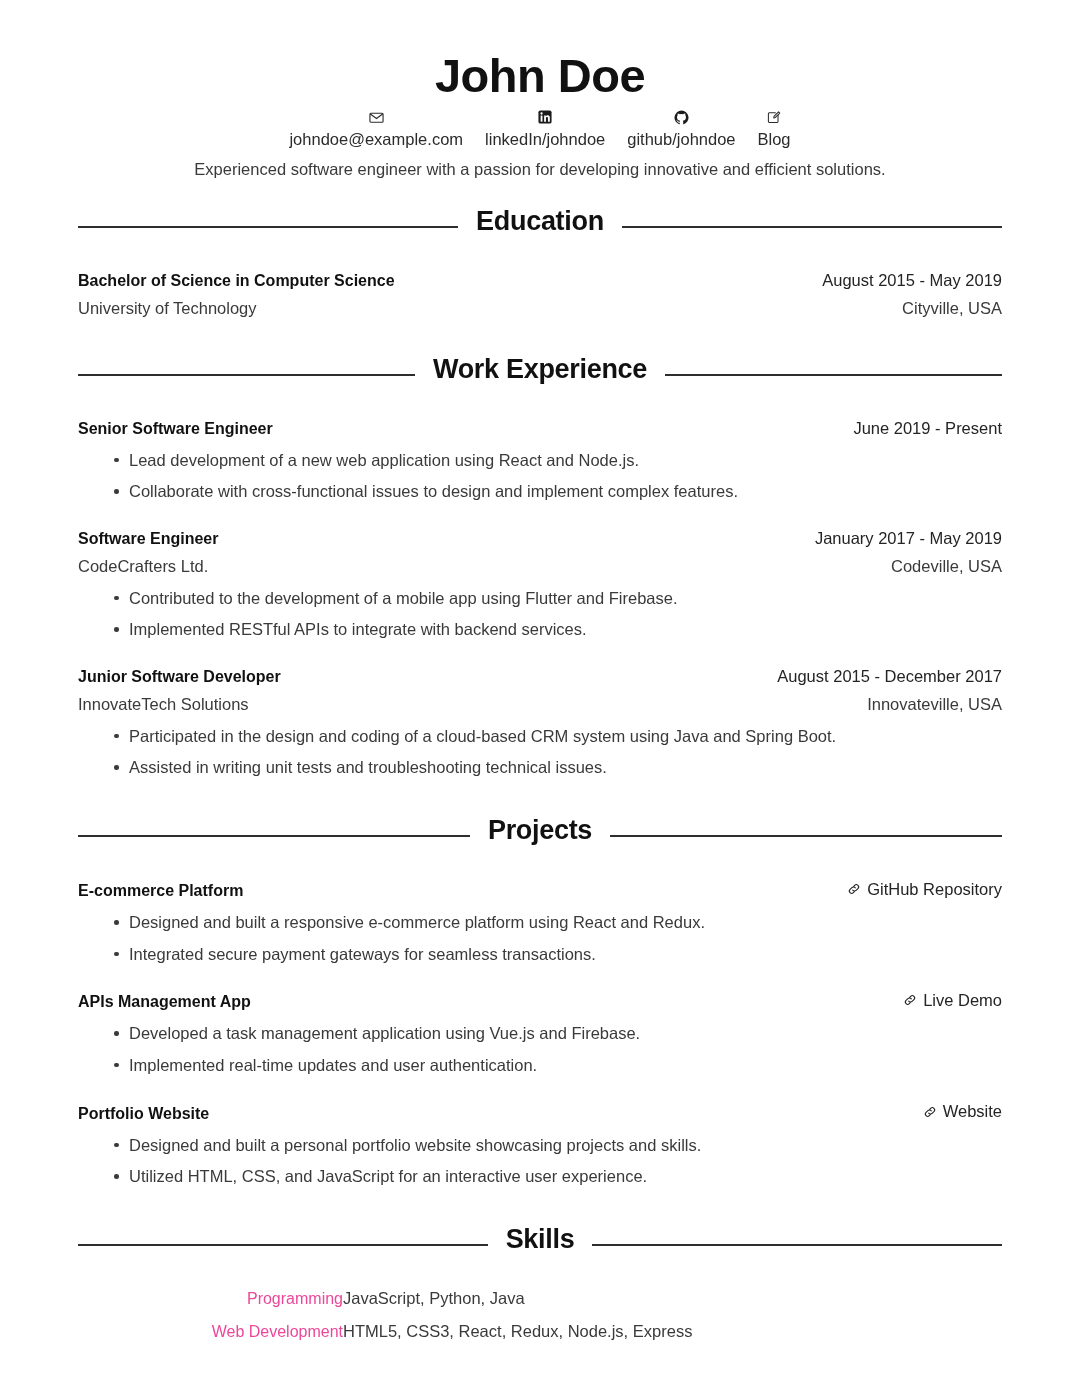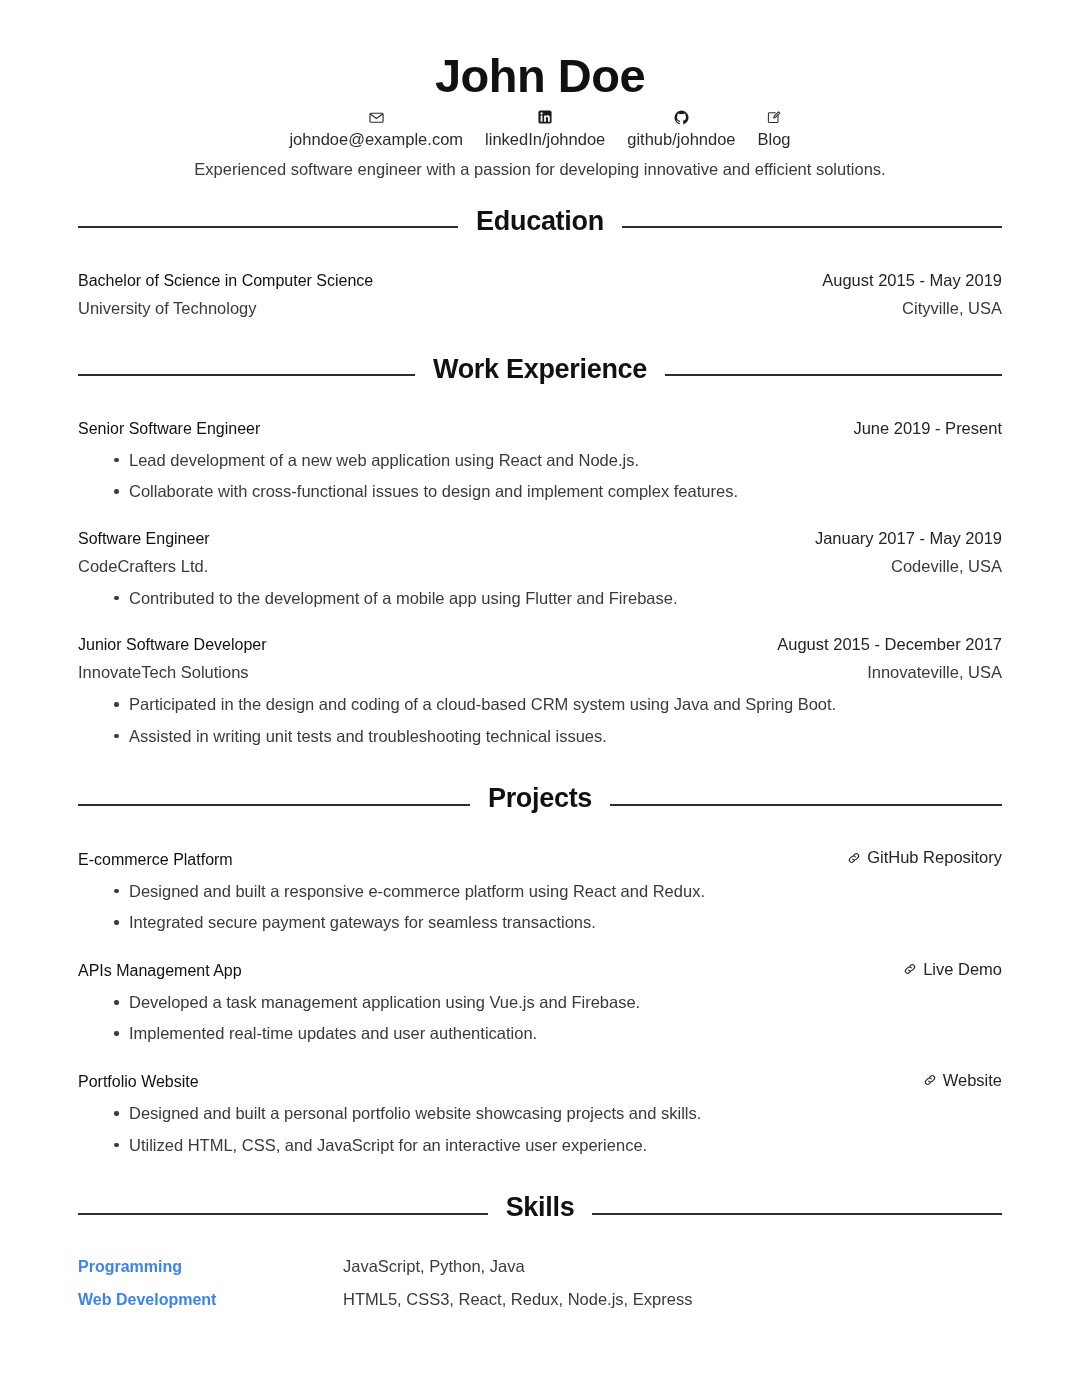--- a/index.html
+++ b/index.html
@@ -91,21 +91,21 @@
   .entry { margin-top: 0; }
   .entry-row {
     display: flex;
     justify-content: space-between;
     align-items: baseline;
     gap: 20px;
   }
   .entry-row.primary { margin-bottom: 9px; }
   .entry-title {
     font-size: 16px;
-    font-weight: normal;
+    font-weight: bold;
     color: #111111;
   }
   .entry-right {
     font-size: 16.5px;
     color: #242424;
     white-space: nowrap;
   }
   .entry-sub {
     font-size: 16.5px;
     color: #3a3a3a;
@@ -162,22 +162,23 @@
   .skill-row {
     display: flex;
     align-items: baseline;
     margin-bottom: 14px;
   }
   .skill-row:last-child { margin-bottom: 0; }
   .skill-label {
     width: 265px;
     flex: 0 0 265px;
     font-size: 16px;
-    font-weight: bold;
-    color: #3b82f6;
+    font-weight: normal;
+    color: #ec4899;
+    text-align: right;
   }
   .skill-value {
     font-size: 16.5px;
     color: #3a3a3a;
   }
 
   
   .sp-after-head { height: 30px; }
   .gap-entry { height: 26px; }
   .gap-section { height: 44px; }
@@ -285,20 +286,21 @@
       <div class="entry-row primary">
         <span class="entry-title">Software Engineer</span>
         <span class="entry-right">January 2017 - May 2019</span>
       </div>
       <div class="entry-row">
         <span class="entry-sub">CodeCrafters Ltd.</span>
         <span class="entry-subright">Codeville, USA</span>
       </div>
       <ul class="bullets">
         <li>Contributed to the development of a mobile app using Flutter and Firebase.</li>
+        <li>Implemented RESTful APIs to integrate with backend services.</li>
       </ul>
     </div>
 
     <div class="gap-entry"></div>
 
     <div class="entry">
       <div class="entry-row primary">
         <span class="entry-title">Junior Software Developer</span>
         <span class="entry-right">August 2015 - December 2017</span>
       </div>

